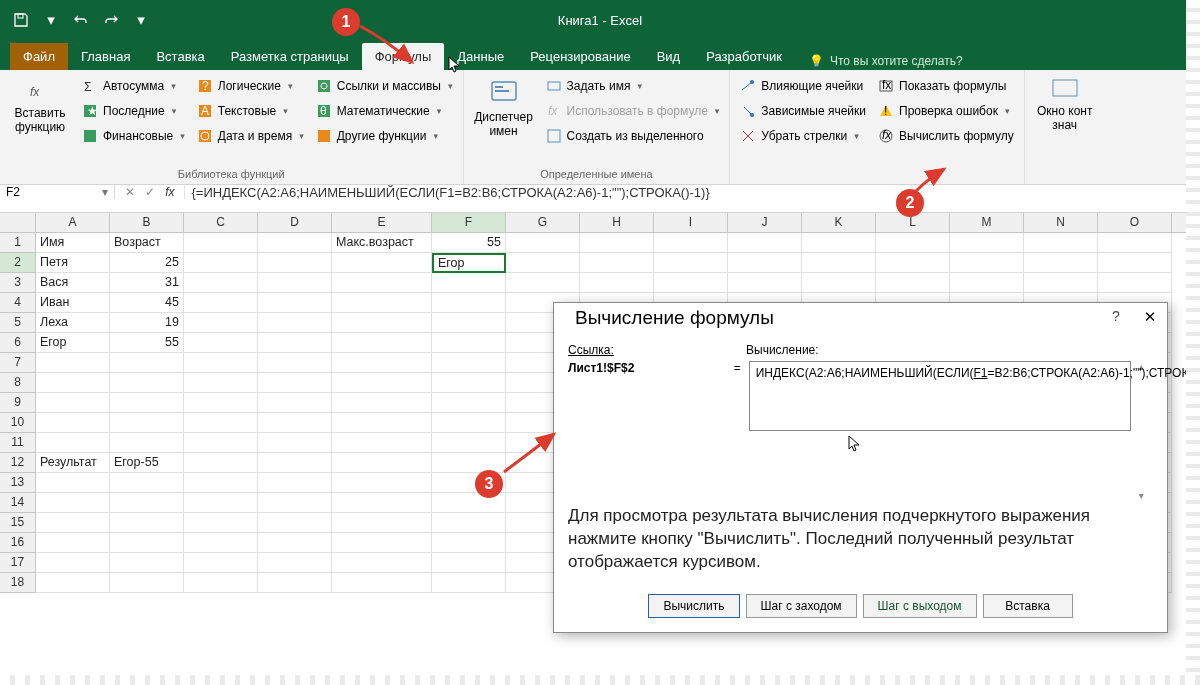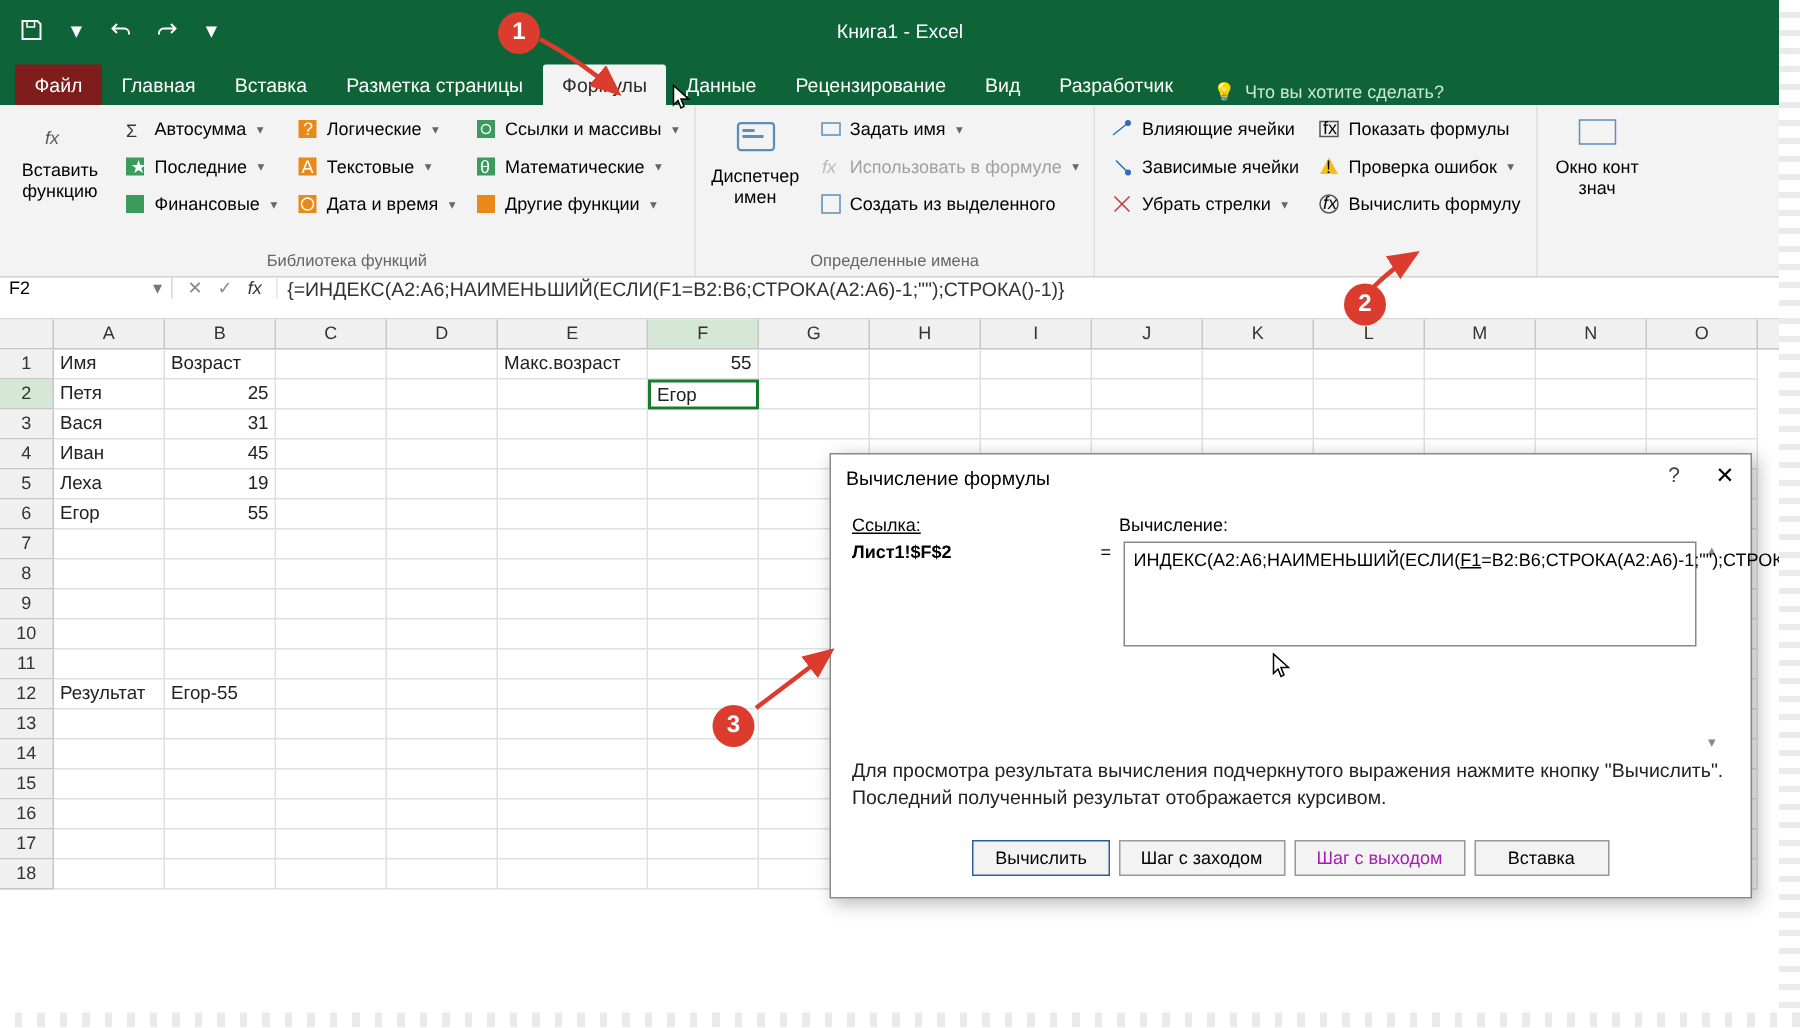--- a/index.html
+++ b/index.html
@@ -3,21 +3,21 @@
 <meta charset="utf-8">
 <style>
 *{box-sizing:border-box;margin:0;padding:0;font-family:"Segoe UI",Tahoma,sans-serif;font-size:12px}
 body{background:#fff;width:1200px;height:685px;position:relative;overflow:hidden}
 .titlebar{background:#0e6438;height:40px;display:flex;align-items:center;padding:0 8px;color:#fff}
 .qa-toolbar{display:flex;align-items:center;gap:4px}
 .qa-btn{width:26px;height:26px;display:flex;align-items:center;justify-content:center;color:#fff;font-size:15px}
 .title-center{position:absolute;left:50%;transform:translateX(-50%);color:#fff;font-size:13px}
 .ribbon-tabs{background:#0e6438;height:30px;display:flex;align-items:flex-end;padding-left:10px;color:#fff}
 .ribbon-tab{padding:6px 13px;font-size:13px;cursor:pointer}
-.ribbon-tab.file{background:#7f1d1d}
+.ribbon-tab.file{background:#a16207}
 .ribbon-tab.active{background:#f3f3f3;color:#2a2a2a;border-radius:2px 2px 0 0}
 .tell-me{display:flex;align-items:center;gap:6px;color:#cde8d5;font-size:13px;padding:2px 8px;margin-left:6px}
 .ribbon{background:#f3f3f3;border-bottom:1px solid #d4d4d4;height:115px;display:flex}
 .group{border-right:1px solid #e0e0e0;padding:4px 6px 0 6px;display:flex;flex-direction:column}
 .group-body{flex:1;display:flex;gap:4px}
 .group-label{text-align:center;color:#666;font-size:11px;padding:2px 0 4px}
 .big-btn{width:68px;display:flex;flex-direction:column;align-items:center;gap:3px;padding:2px 0;text-align:center;line-height:1.15}
 .big-btn svg{display:block}
 .stacked{display:flex;flex-direction:column;gap:1px}
 .small-btn{display:flex;align-items:center;gap:5px;padding:2px 4px;height:24px;white-space:nowrap}
@@ -36,33 +36,33 @@
 .rows{display:flex;flex-direction:column}
 .row{height:20px;display:flex}
 .row-h{width:36px;background:#f0f0f0;border-right:1px solid #c6c6c6;border-bottom:1px solid #c6c6c6;text-align:center;line-height:19px;color:#333;font-size:12px}
 .row-h.sel{background:#d5e8d5}
 .cell{width:74px;border-right:1px solid #e0e0e0;border-bottom:1px solid #e0e0e0;padding:0 4px;line-height:19px;font-size:12.5px;color:#222;overflow:hidden;white-space:nowrap}
 .cell.r{text-align:right}
 .cell.active{border:2px solid #197b30;line-height:17px}
 .callout{position:absolute;width:28px;height:28px;border-radius:50%;background:#DB3C2D;color:#fff;font-weight:700;font-size:16px;display:flex;align-items:center;justify-content:center;z-index:50}
 .arrow-svg{position:absolute;z-index:49;pointer-events:none}
 .dialog{position:absolute;left:553px;top:302px;width:615px;background:#fff;border:1px solid #888;box-shadow:3px 3px 12px rgba(0,0,0,.3);z-index:40}
-.dlg-title{height:30px;display:flex;align-items:center;padding:0 10px;font-size:13px}
+.dlg-title{height:30px;display:flex;align-items:center;padding:0 21px;font-size:19px}
 .dlg-x{position:absolute;right:6px;top:5px;width:22px;text-align:center;font-size:15px}
 .dlg-q{position:absolute;right:40px;top:5px;width:22px;text-align:center;font-size:14px;color:#444}
 .dlg-body{padding:10px 14px 10px 14px}
 .dlg-row{display:flex;gap:8px;margin-bottom:4px}
 .ref-label{width:170px}
 .eval-box{border:1px solid #888;background:#fff;height:70px;width:382px;padding:4px 6px;font-size:12px;line-height:1.3;position:relative}
 .eval-box .ul{text-decoration:underline}
-.dlg-help{font-size:13px;color:#222;line-height:1.35}
+.dlg-help{font-size:17px;color:#222;line-height:1.35}
 .dlg-buttons{display:flex;justify-content:center;gap:6px;padding:10px 12px 14px}
 .btn{border:1px solid #999;background:#f3f3f3;padding:4px 14px;font-size:12px;min-width:90px}
 .btn.primary{border:1.5px solid #2a5f9e}
-.btn.dis{color:#a21caf}
+.btn.dis{color:#14532d}
 .torn{position:absolute;right:0;top:0;bottom:0;width:14px;background:repeating-linear-gradient(180deg,#fff 0 8px,#eaeaea 8px 12px);z-index:60}
 .torn-b{position:absolute;left:0;right:0;bottom:0;height:10px;background:repeating-linear-gradient(90deg,#fff 0 10px,#eaeaea 10px 15px);z-index:60}
 .cursor-svg{position:absolute;z-index:55}
 </style>
 </head>
 <body>
 
 <div class="titlebar">
   <div class="qa-toolbar">
     <div class="qa-btn">

